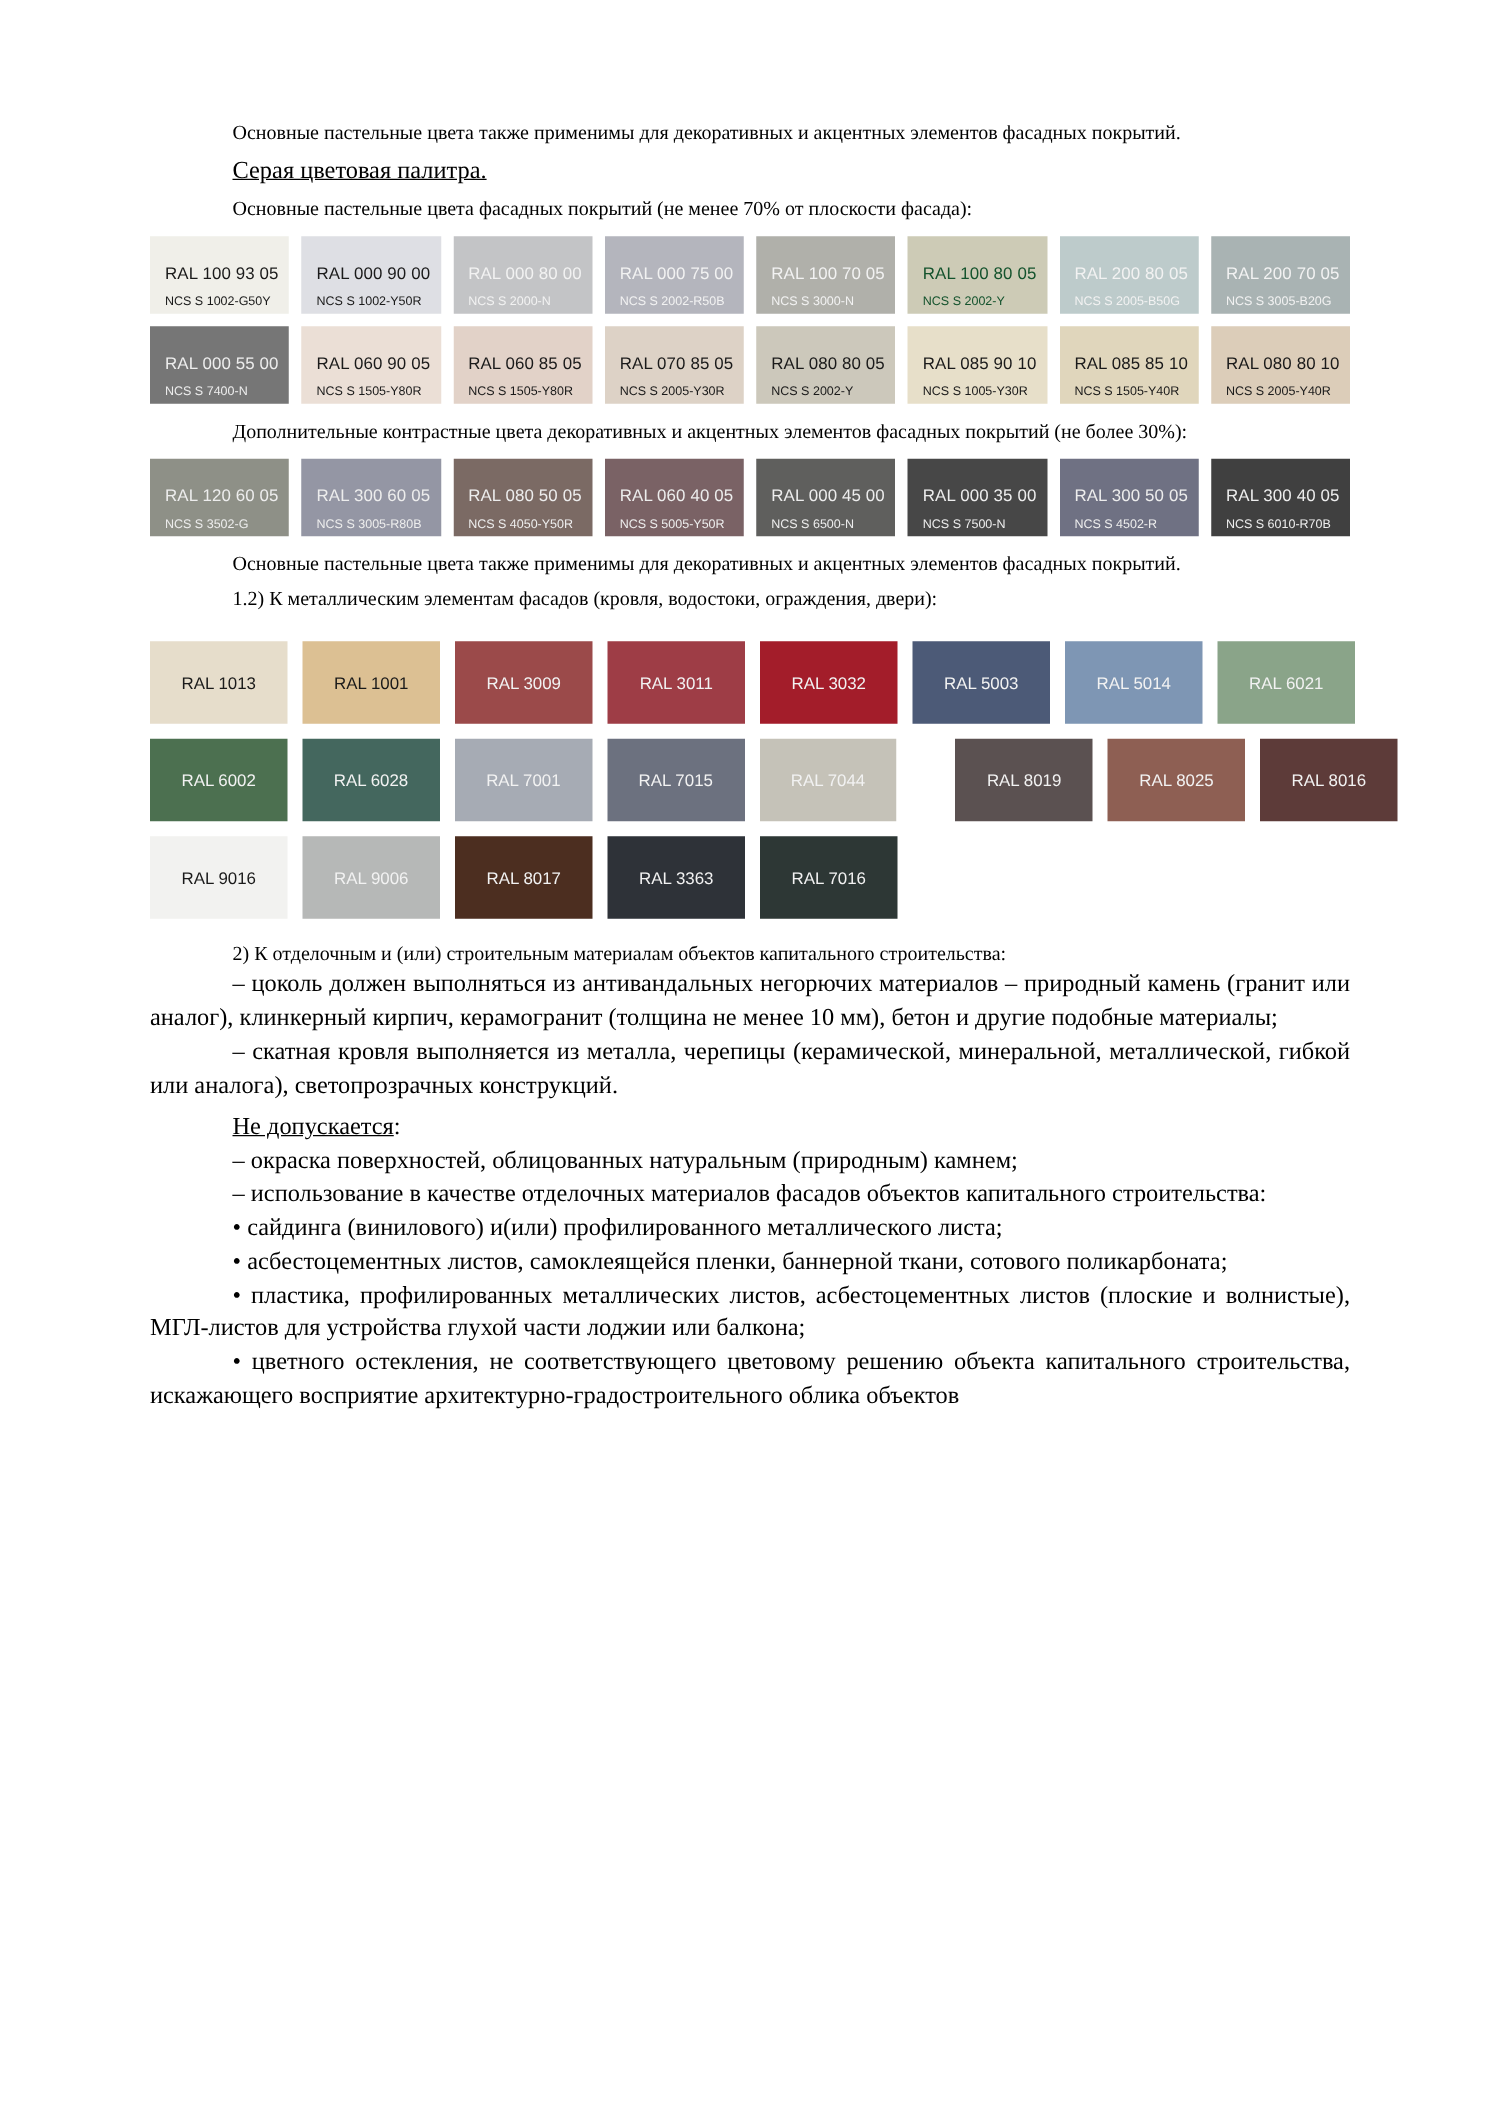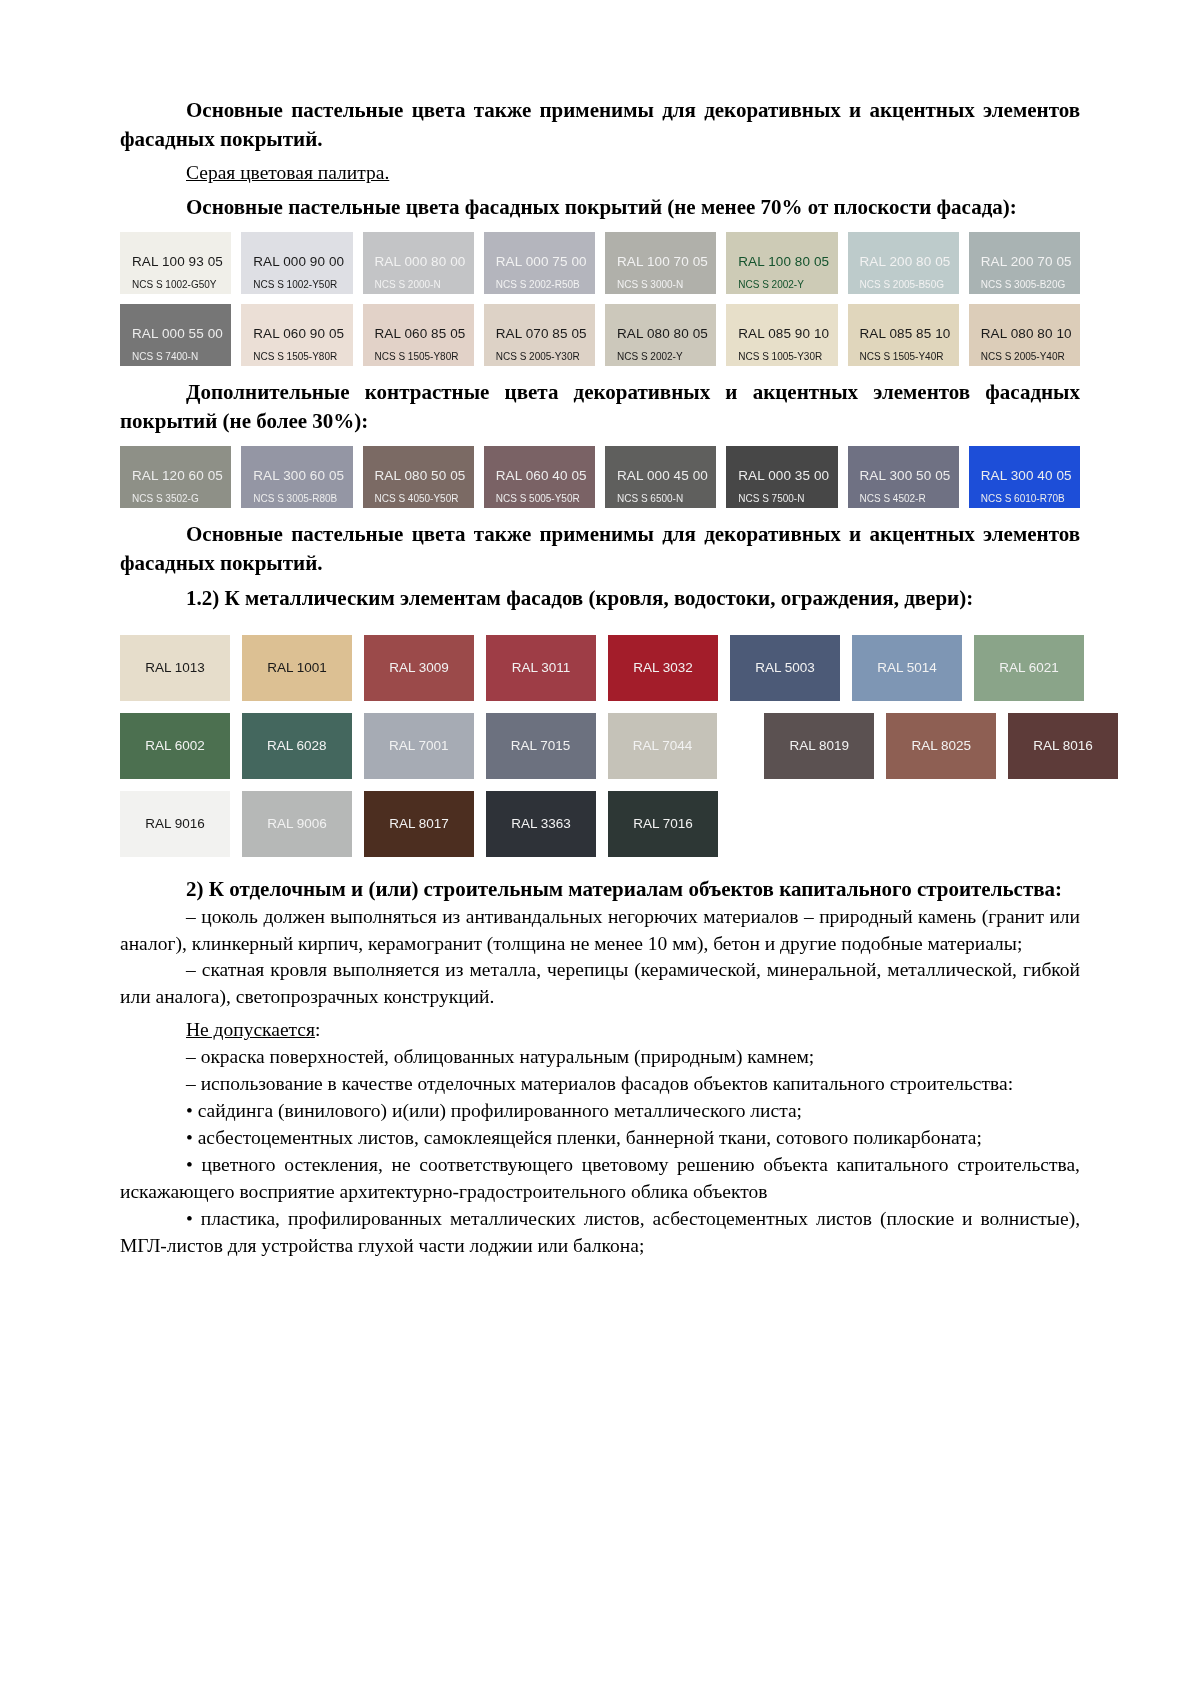--- a/index.html
+++ b/index.html
@@ -16,27 +16,26 @@
     position: relative;
     width: 1200px;
     height: 1696px;
     margin: 0 auto;
     background: #ffffff;
     box-sizing: border-box;
     padding: 96px 120px 0 120px;
     overflow: hidden;
   }
   p.body-text {
-    font-size: 21px;
+    font-size: 16px;
     line-height: 1.38;
     margin: 0 0 0 0;
     text-align: justify;
     text-indent: 66px;
     hyphens: none;
-    font-weight: bold;
   }
   .underline-head {
     font-size: 19.5px;
     line-height: 1.38;
     margin: 0;
     text-indent: 66px;
   }
   .underline-head span.u { text-decoration: underline; }
   .spacer-sm { height: 6px; }
   .spacer-md { height: 12px; }
@@ -233,21 +232,21 @@
       <span class="ncs">NCS S 6500-N</span>
     </div>
     <div class="swatch" style="background: rgb(71, 71, 71); color: rgb(237, 237, 237);">
       <span class="ral">RAL 000 35 00</span>
       <span class="ncs">NCS S 7500-N</span>
     </div>
     <div class="swatch" style="background: rgb(111, 113, 131); color: rgb(237, 237, 237);">
       <span class="ral">RAL 300 50 05</span>
       <span class="ncs">NCS S 4502-R</span>
     </div>
-    <div class="swatch" style="background: #1d4ed8; color: rgb(237, 237, 237);">
+    <div class="swatch" style="background: #404040; color: rgb(237, 237, 237);">
       <span class="ral">RAL 300 40 05</span>
       <span class="ncs">NCS S 6010-R70B</span>
     </div>
   </div>
 
   <div class="spacer-md"></div>
 
   <p class="body-text">Основные пастельные цвета также применимы для декоративных и акцентных элементов фасадных покрытий.</p>
 
   <div class="spacer-sm"></div>
@@ -302,20 +301,20 @@
   <p class="dash-item">– использование в качестве отделочных материалов фасадов объектов капитального строительства:</p>
 
   <ul class="bullets">
     <li>
         <span class="li-bullet-text">•  сайдинга (винилового) и(или) профилированного металлического листа;</span>
       </li>
     <li>
         <span class="li-bullet-text">•  асбестоцементных листов, самоклеящейся пленки, баннерной ткани, сотового поликарбоната;</span>
       </li>
     <li>
+        <span class="li-bullet-text">•  пластика, профилированных металлических листов, асбестоцементных листов (плоские и волнистые), МГЛ-листов для устройства глухой части лоджии или балкона;</span>
+      </li>
+    <li>
         <span class="li-bullet-text">•  цветного остекления, не соответствующего цветовому решению объекта капитального строительства, искажающего восприятие архитектурно-градостроительного облика объектов</span>
       </li>
-    <li>
-        <span class="li-bullet-text">•  пластика, профилированных металлических листов, асбестоцементных листов (плоские и волнистые), МГЛ-листов для устройства глухой части лоджии или балкона;</span>
-      </li>
   </ul>
 
 </div>
 
 </body></html>

